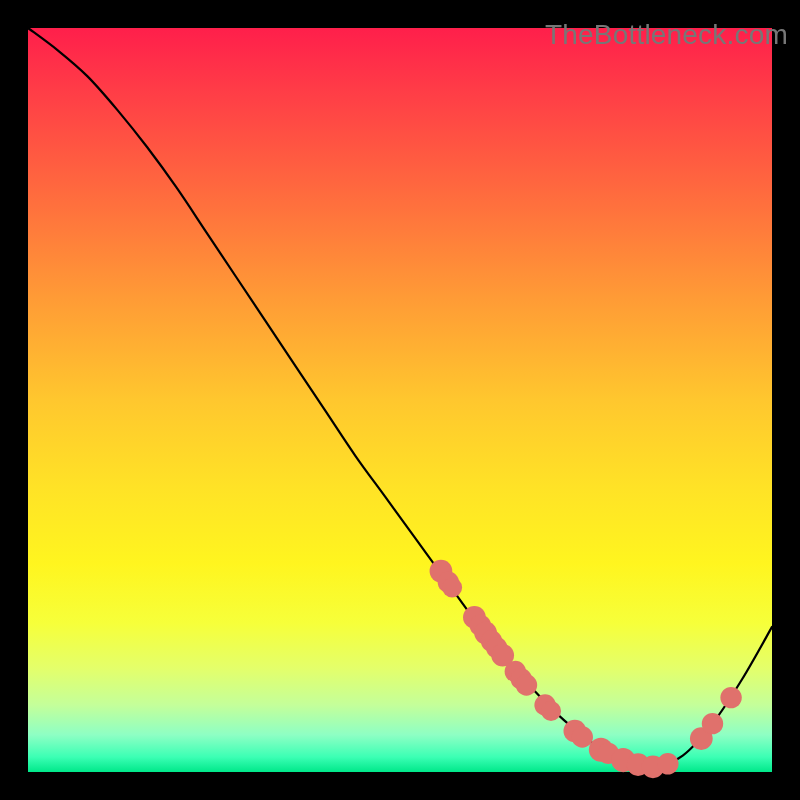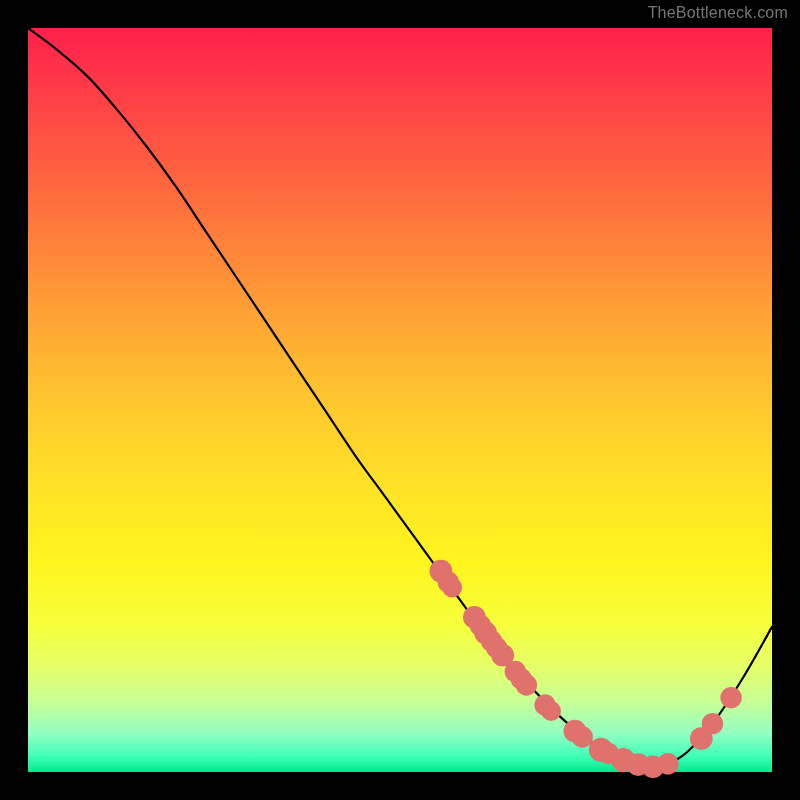--- a/index.html
+++ b/index.html
@@ -27,24 +27,24 @@
       #fff51f 72%,
       #f6ff3a 80%,
       #e4ff6a 86%,
       #c4ff9a 91%,
       #8effc4 95%,
       #3bffb4 98%,
       #00e88a 100%);
   }
   .watermark {
     position: absolute;
-    top: 4px;
+    top: 19px;
     right: 12px;
     color: #777;
-    font-size: 16px;
+    font-size: 28px;
     font-weight: 500;
     letter-spacing: 0.2px;
     user-select: none;
   }
   svg.plot {
     position: absolute;
     left: 0;
     top: 0;
     width: 744px;
     height: 744px;

